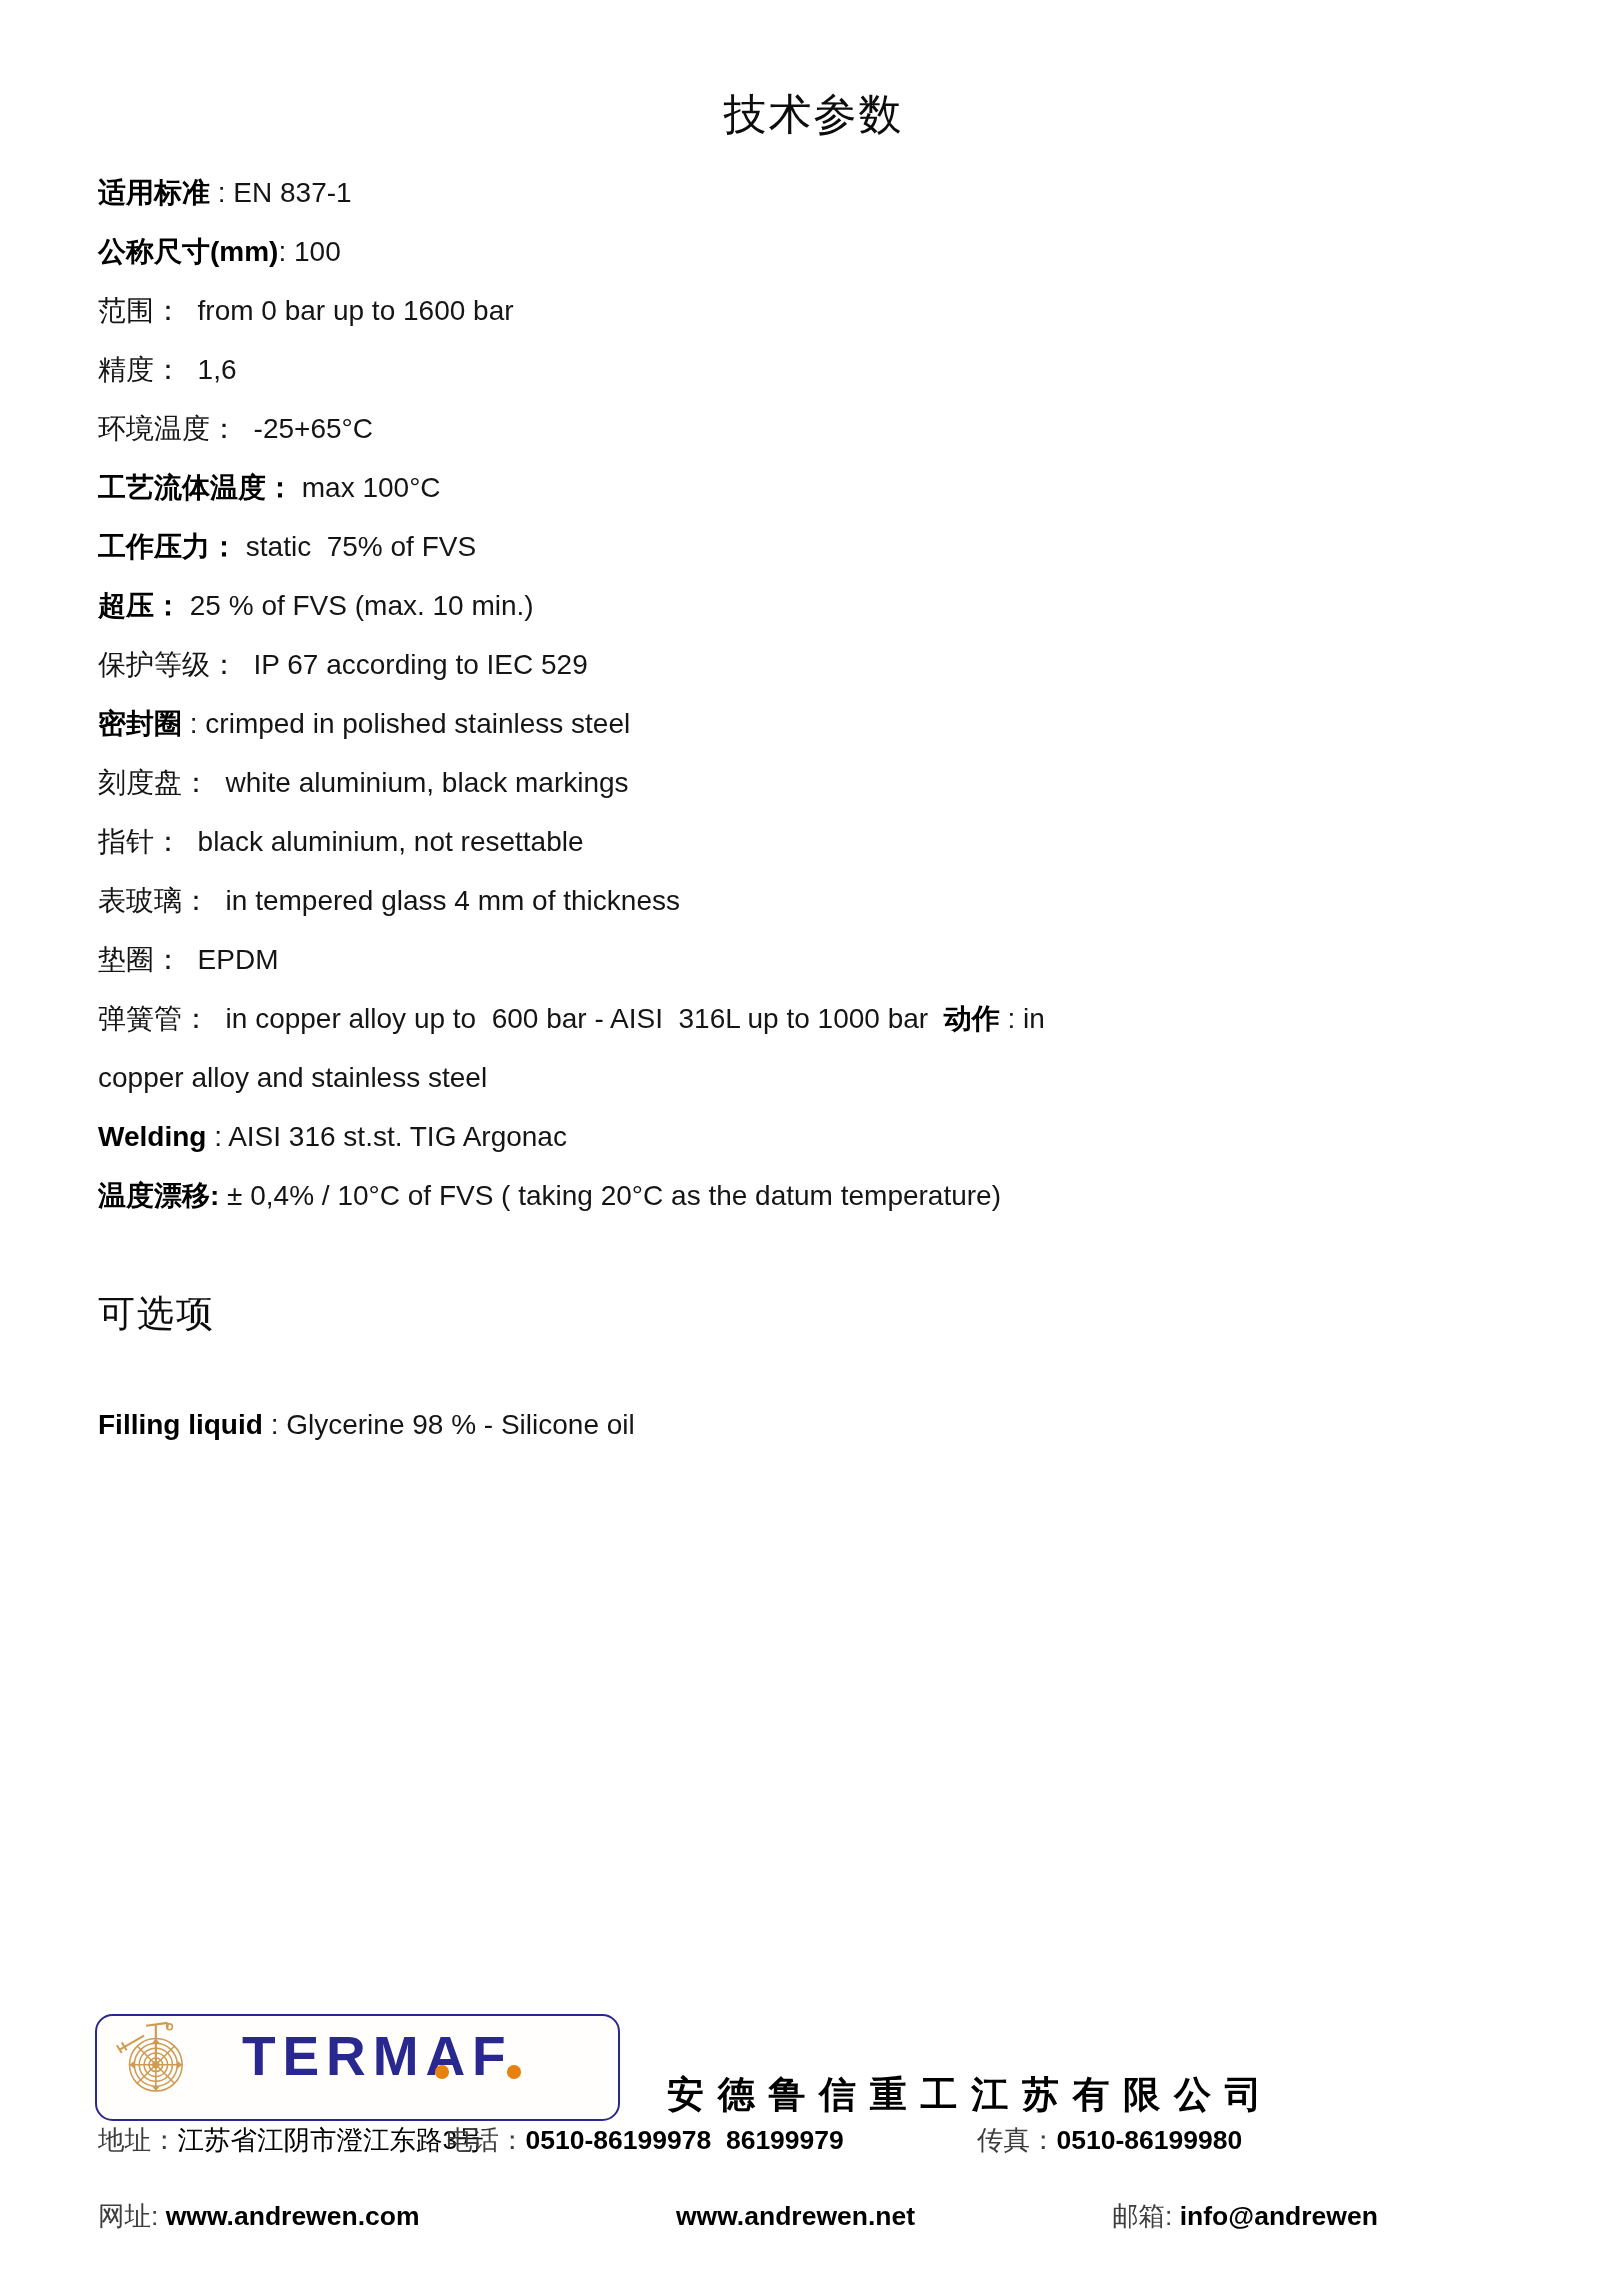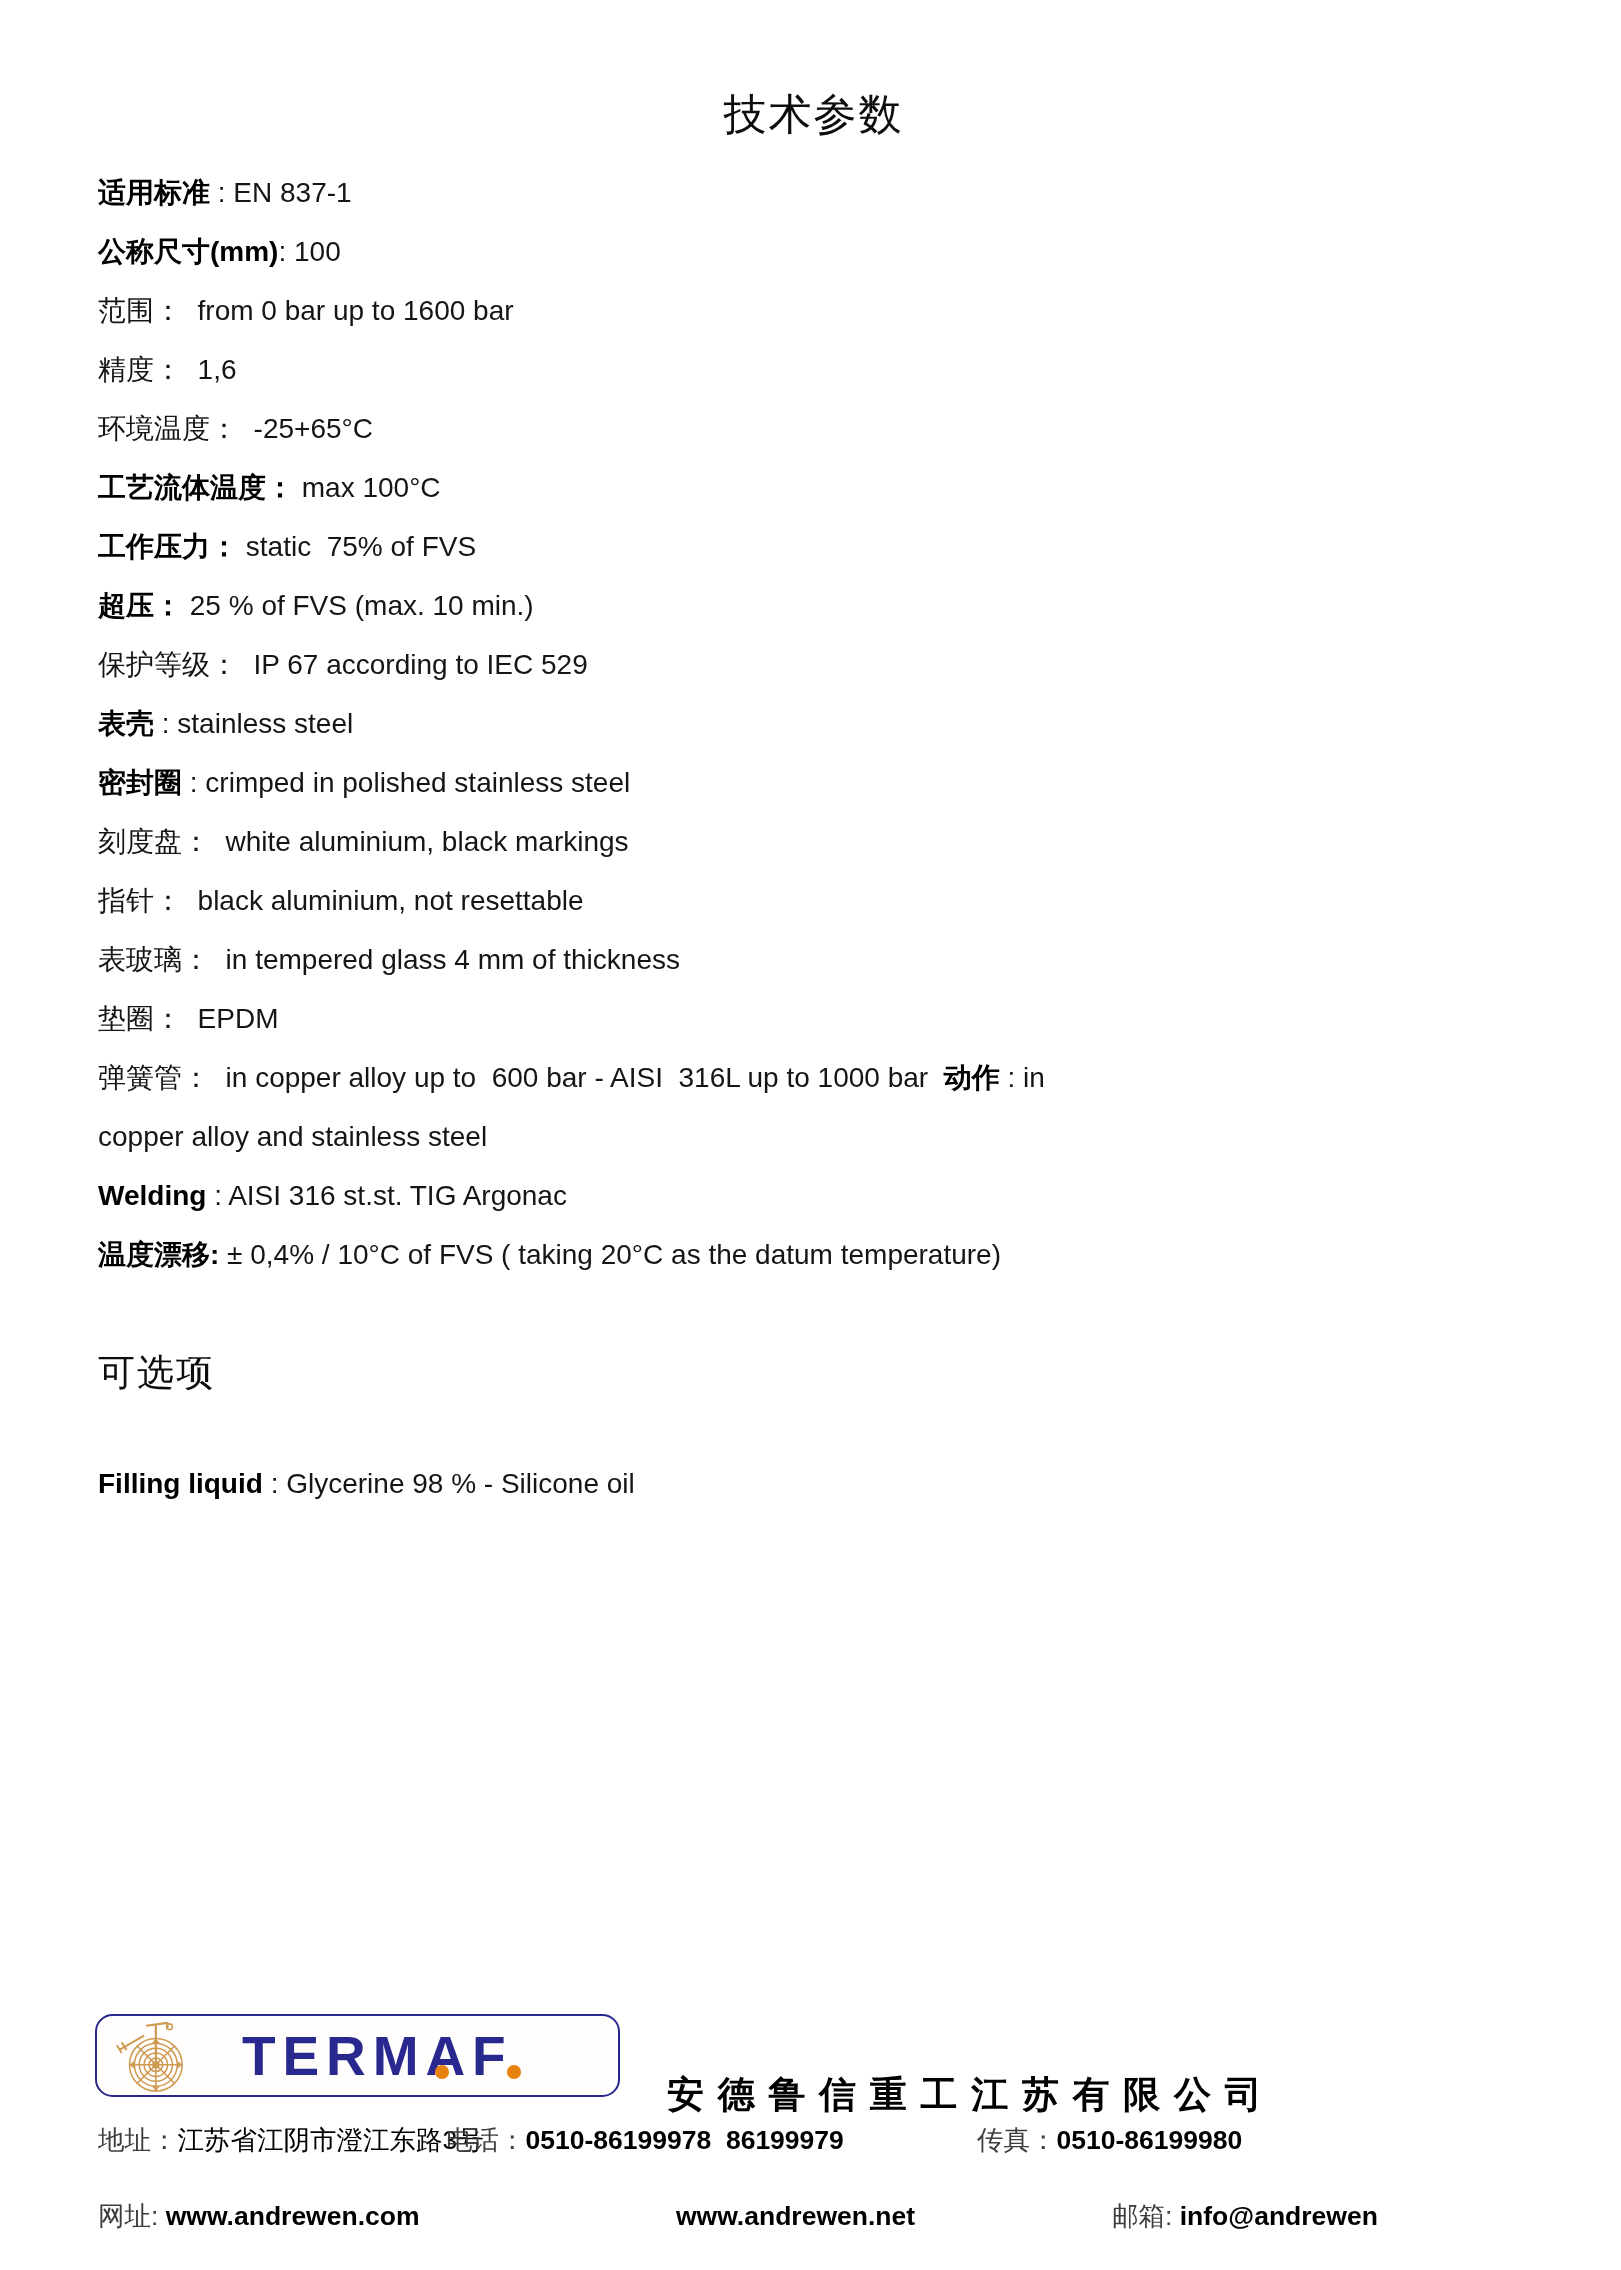--- a/index.html
+++ b/index.html
@@ -34,21 +34,21 @@
     font-size:37px; line-height:45px;
     font-family:"Liberation Serif", serif;
     color:#0d0d0d;
     letter-spacing:2px;
   }
   .options-list { margin-top:59px; }
 
   
   .logo-box {
     position:absolute; left:95px; top:2014px;
-    width:525px; height:83px;
+    width:525px; height:107px;
     border:2.9px solid #28288f; border-radius:17.6px;
     background:#fffefc;
     box-sizing:border-box;
   }
   .gauge { position:absolute; left:7.8px; top:2px; }
   .brand {
     position:absolute; left:145px; top:7.8px;
     font-size:55px; font-weight:900;
     color:#28288f; letter-spacing:6.9px;
     font-family:"Liberation Sans", sans-serif;
@@ -86,21 +86,20 @@
     <div class="spec-list" id="spec-list">
         <div class="spec-line"><span class="seg bold">适用标准</span><span class="seg"> : EN 837-1</span></div>
         <div class="spec-line"><span class="seg bold">公称尺寸(mm)</span><span class="seg">: 100</span></div>
         <div class="spec-line"><span class="seg">范围：</span><span class="seg">  from 0 bar up to 1600 bar</span></div>
         <div class="spec-line"><span class="seg">精度：</span><span class="seg">  1,6</span></div>
         <div class="spec-line"><span class="seg">环境温度：</span><span class="seg">  -25+65°C</span></div>
         <div class="spec-line"><span class="seg bold">工艺流体温度：</span><span class="seg"> max 100°C</span></div>
         <div class="spec-line"><span class="seg bold">工作压力：</span><span class="seg"> static  75% of FVS</span></div>
         <div class="spec-line"><span class="seg bold">超压：</span><span class="seg"> 25 % of FVS (max. 10 min.)</span></div>
         <div class="spec-line"><span class="seg">保护等级：</span><span class="seg">  IP 67 according to IEC 529</span></div>
-        <div class="spec-line"><span class="seg bold">表壳</span><span class="seg"> : stainless steel</span></div>
         <div class="spec-line"><span class="seg bold">密封圈</span><span class="seg"> : crimped in polished stainless steel</span></div>
         <div class="spec-line"><span class="seg">刻度盘：</span><span class="seg">  white aluminium, black markings</span></div>
         <div class="spec-line"><span class="seg">指针：</span><span class="seg">  black aluminium, not resettable</span></div>
         <div class="spec-line"><span class="seg">表玻璃：</span><span class="seg">  in tempered glass 4 mm of thickness</span></div>
         <div class="spec-line"><span class="seg">垫圈：</span><span class="seg">  EPDM</span></div>
         <div class="spec-line"><span class="seg">弹簧管：</span><span class="seg">  in copper alloy up to  600 bar - AISI  316L up to 1000 bar  </span><span class="seg bold">动作</span><span class="seg"> : in</span></div>
         <div class="spec-line"><span class="seg">copper alloy and stainless steel</span></div>
         <div class="spec-line"><span class="seg bold">Welding</span><span class="seg"> : AISI 316 st.st. TIG Argonac</span></div>
         <div class="spec-line"><span class="seg bold">温度漂移:</span><span class="seg"> ± 0,4% / 10°C of FVS ( taking 20°C as the datum temperature)</span></div>
       </div>

